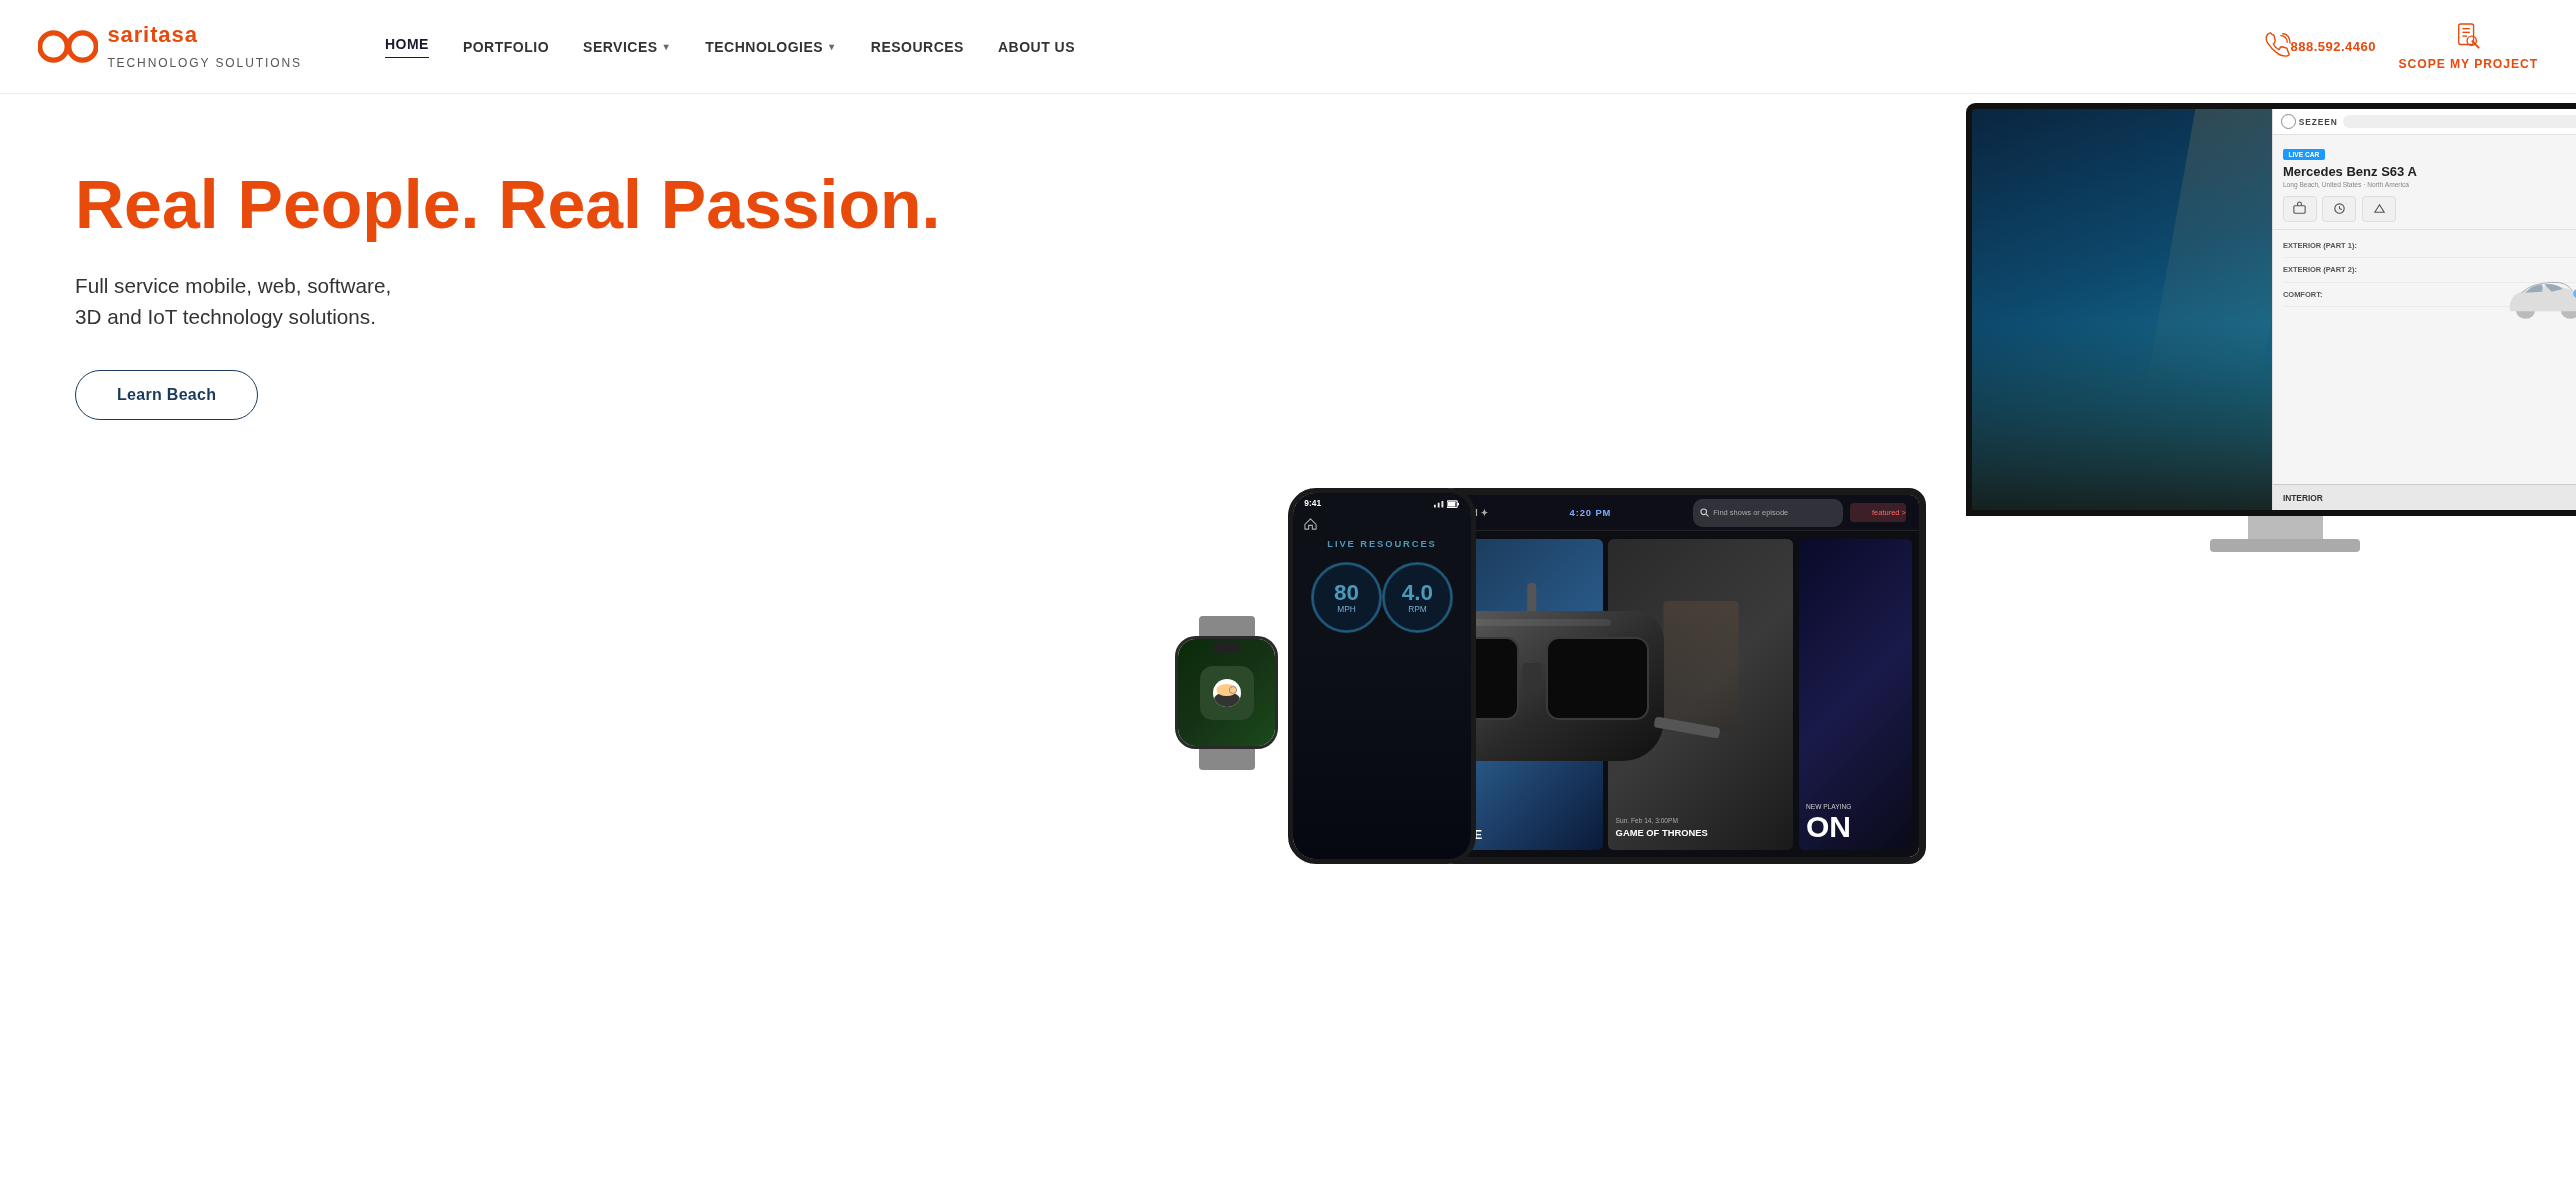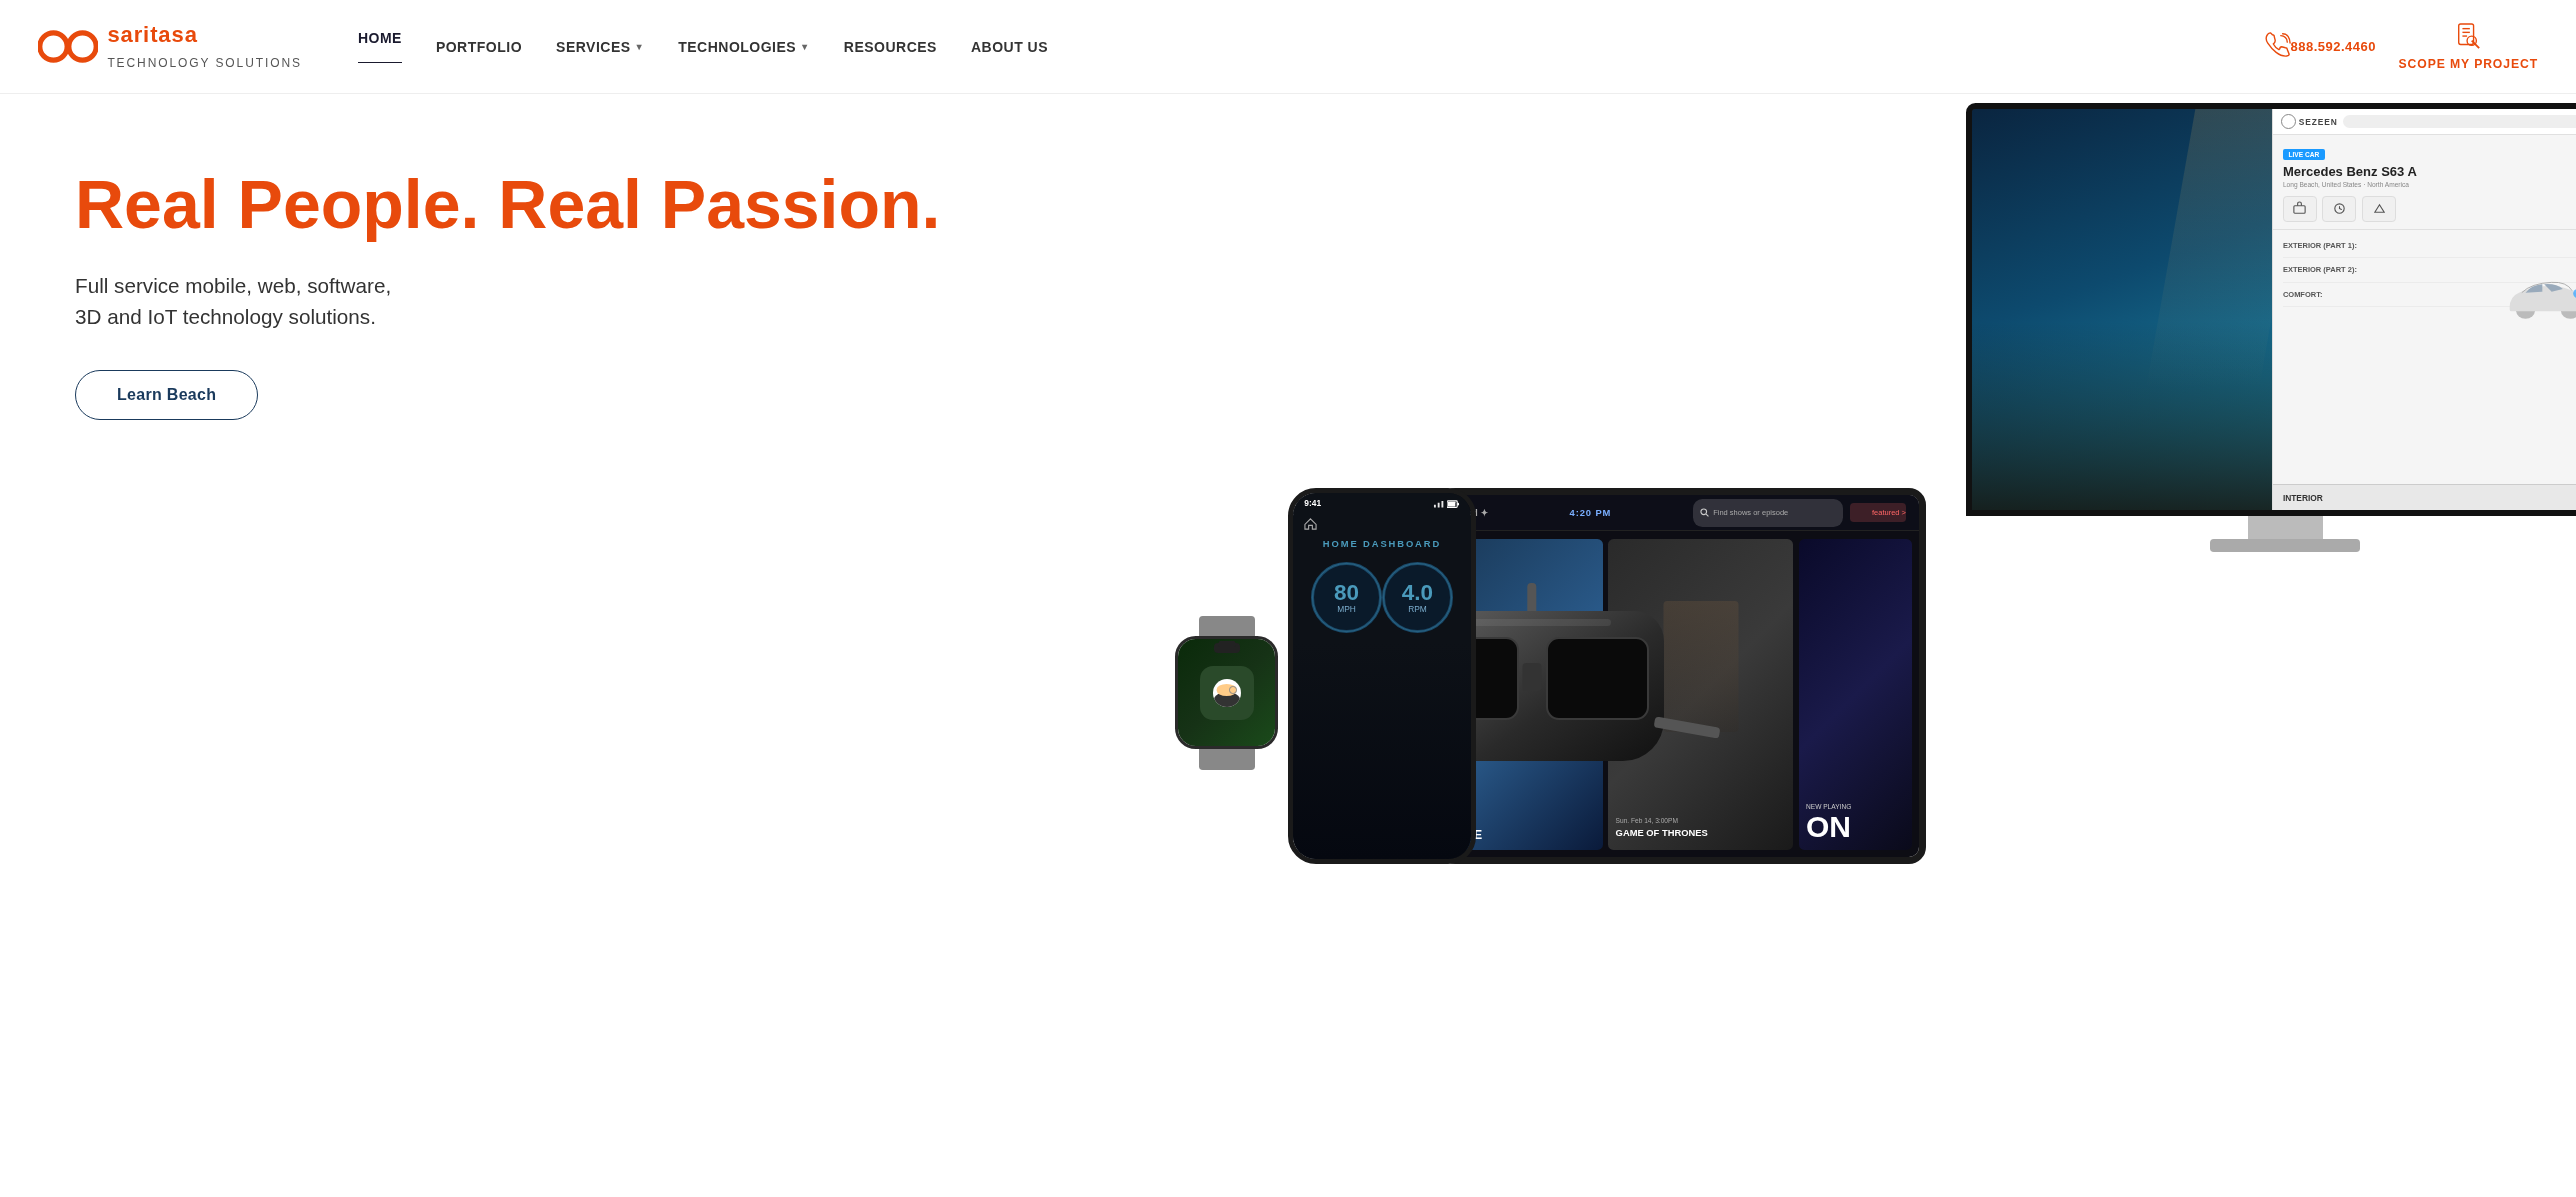--- a/index.html
+++ b/index.html
@@ -60,21 +60,22 @@
       cursor: pointer;
       letter-spacing: 0.5px;
       position: relative;
       display: flex;
       align-items: center;
       gap: 3.8px;
     }
     .nav-item.active {
       color: #1a1a2e;
       border-bottom: 1.9px solid #1a1a2e;
-      padding-bottom: 16px;
+      padding-bottom: 5px;
+      margin-left: 27px;
     }
     .nav-item .dropdown-arrow {
       font-size: 9.4px;
       color: #666;
     }
     .header-right {
       display: flex;
       align-items: center;
       gap: 22.5px;
       margin-left: auto;
@@ -404,21 +405,21 @@
               </svg>
           </div>
         </div>
 
         <div style="display:flex; align-items:center; padding:3.8px 11.3px; gap:3.8px;">
           <svg width="13" height="13" viewBox="0 0 14 14">
               <path d="M7 2 L13 8 L13 13 L9 13 L9 9 L5 9 L5 13 L1 13 L1 8 Z" fill="none" stroke="#aaa" stroke-width="1.2"></path>
             </svg>
         </div>
 
-        <div style="text-align:center; color:#4a9abb; font-size:9.4px; font-weight:700; letter-spacing:1.9px; padding:3.8px 0;">HOME DASHBOARD</div>
+        <div style="text-align:center; color:#4a9abb; font-size:9.4px; font-weight:700; letter-spacing:1.9px; padding:3.8px 0;">LIVE RESOURCES</div>
 
         <div style="display:flex; justify-content:center; padding:9.4px 7.5px;">
 
           <div style="width:71px; height:71px; border-radius:50%; border:3.8px solid #1a4a6a; background:#0a1a2a; display:flex; flex-direction:column; align-items:center; justify-content:center; position:relative;">
 
             <div style="position:absolute; inset:-1.9px; border-radius:50%; border:1.9px solid rgba(74,154,187,0.3);"></div>
             <span style="font-size:22.5px; font-weight:700; color:#4a9abb; line-height:1;">80</span>
             <span style="font-size:8.4px; color:#7aaccc;">MPH</span>
           </div>
 

